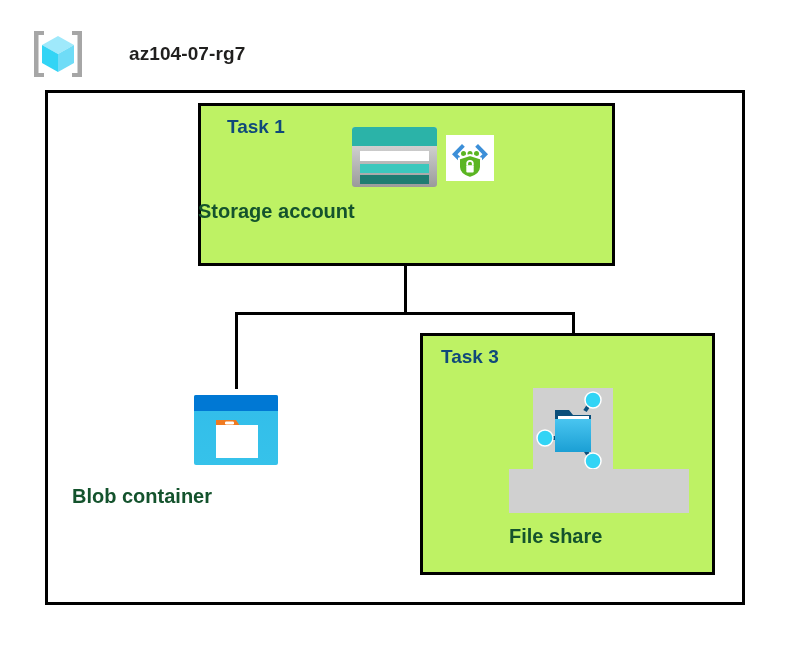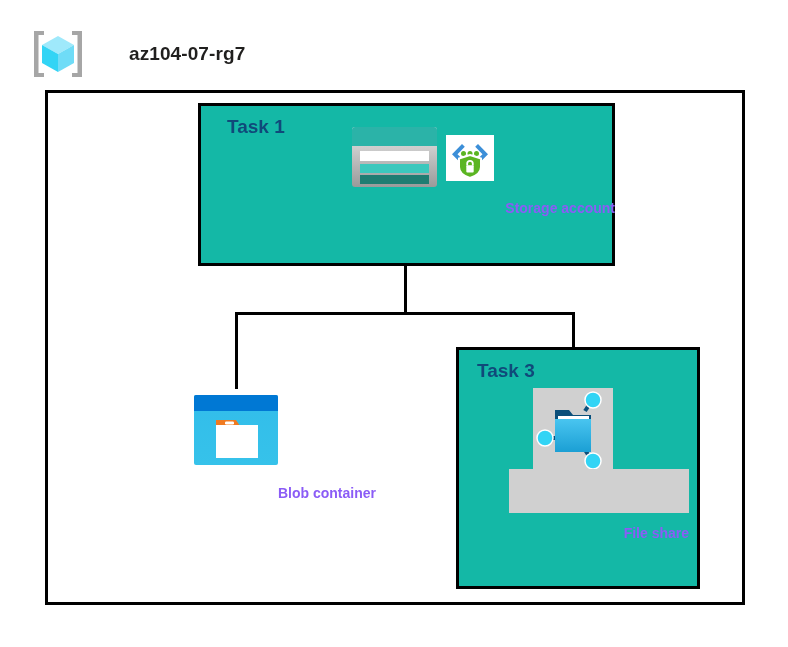--- a/index.html
+++ b/index.html
@@ -54,46 +54,46 @@
     width: 700px;
     height: 515px;
     border: 3px solid #000000;
     background: #ffffff;
     box-sizing: border-box;
   }
 
   
   .task-box {
     position: absolute;
-    background: #14b8a6;
+    background: #bef264;
     border: 3px solid #000000;
     box-sizing: border-box;
   }
   #task1-box { left: 198px; top: 103px; width: 417px; height: 163px; }
   #task2-box { left: 72px;  top: 331px; width: 304px; height: 242px; }
-  #task3-box { left: 420px; top: 347px; width: 244px; height: 242px; margin-left: 36px; }
+  #task3-box { left: 420px; top: 333px; width: 295px; height: 242px; }
 
   .task-label {
     position: absolute;
     font-size: 19px;
     font-weight: bold;
     color: #10497a;
     white-space: nowrap;
   }
   #task1-label { left: 26px; top: 10px; }
   #task2-label { left: 20px; top: 10px; }
   #task3-label { left: 18px; top: 10px; }
 
   .node-caption {
     position: absolute;
-    font-size: 14px;
+    font-size: 20px;
     font-weight: bold;
-    color: #8b5cf6;
+    color: #14532d;
     white-space: nowrap;
-    text-align: right;
+    text-align: left;
   }
 
   
   .conn {
     position: absolute;
     background: #000000;
   }
   .conn-v { width: 3px; }
   .conn-h { height: 3px; }
 

